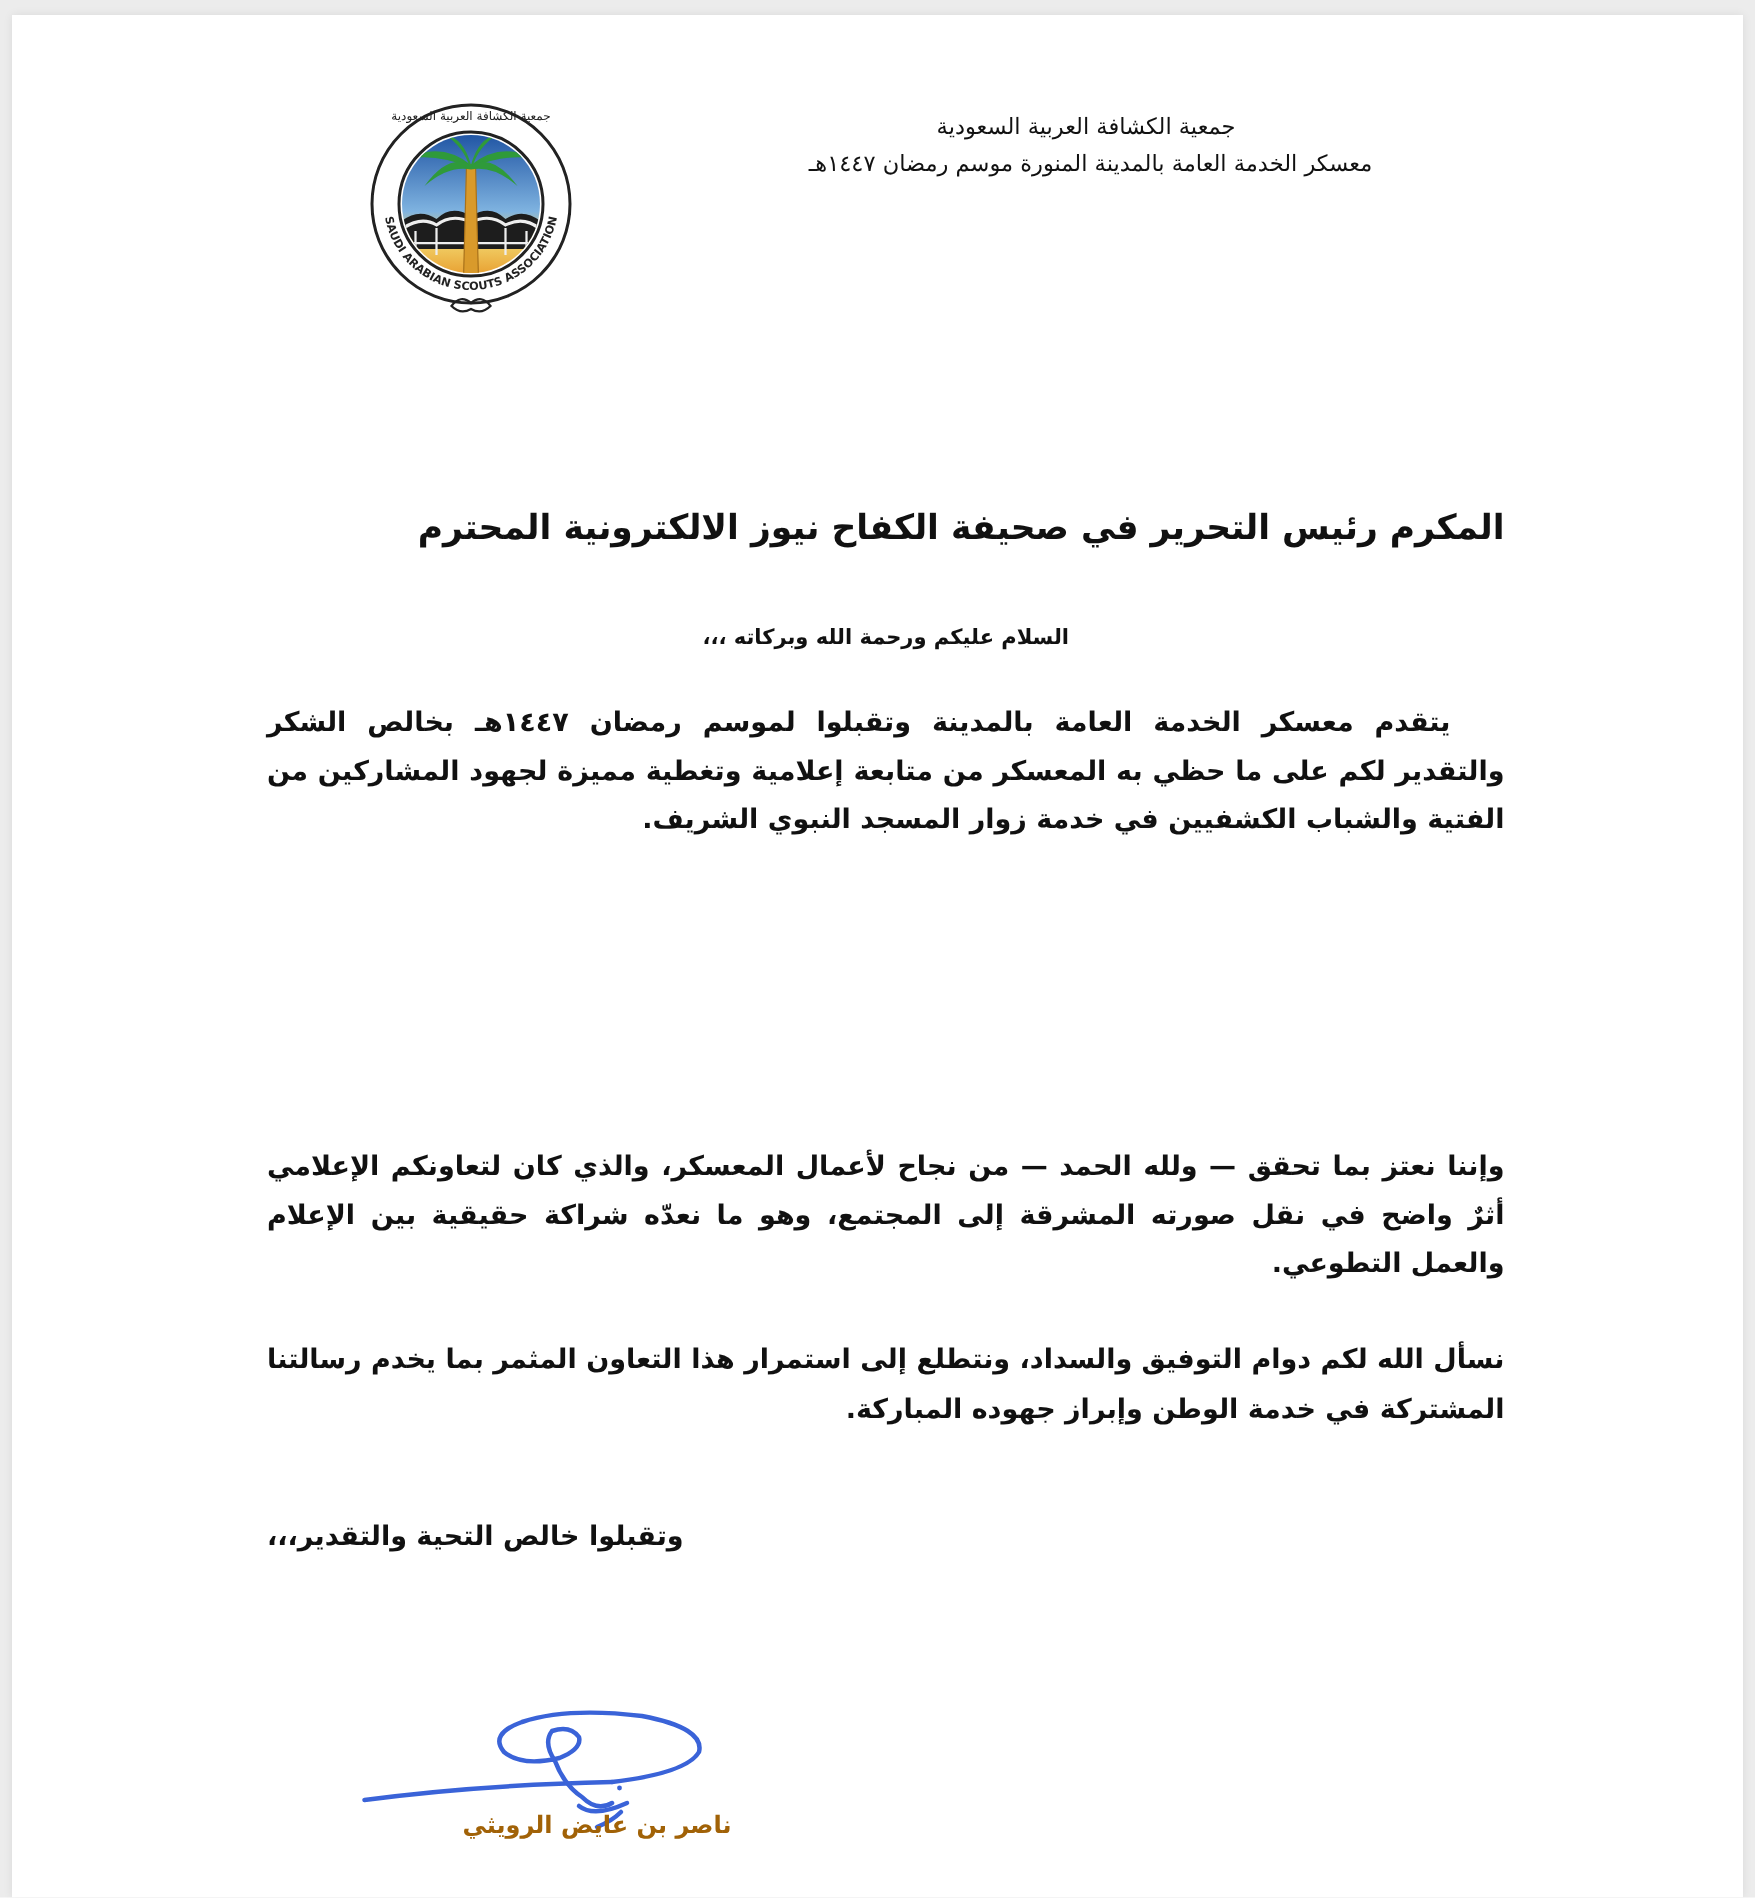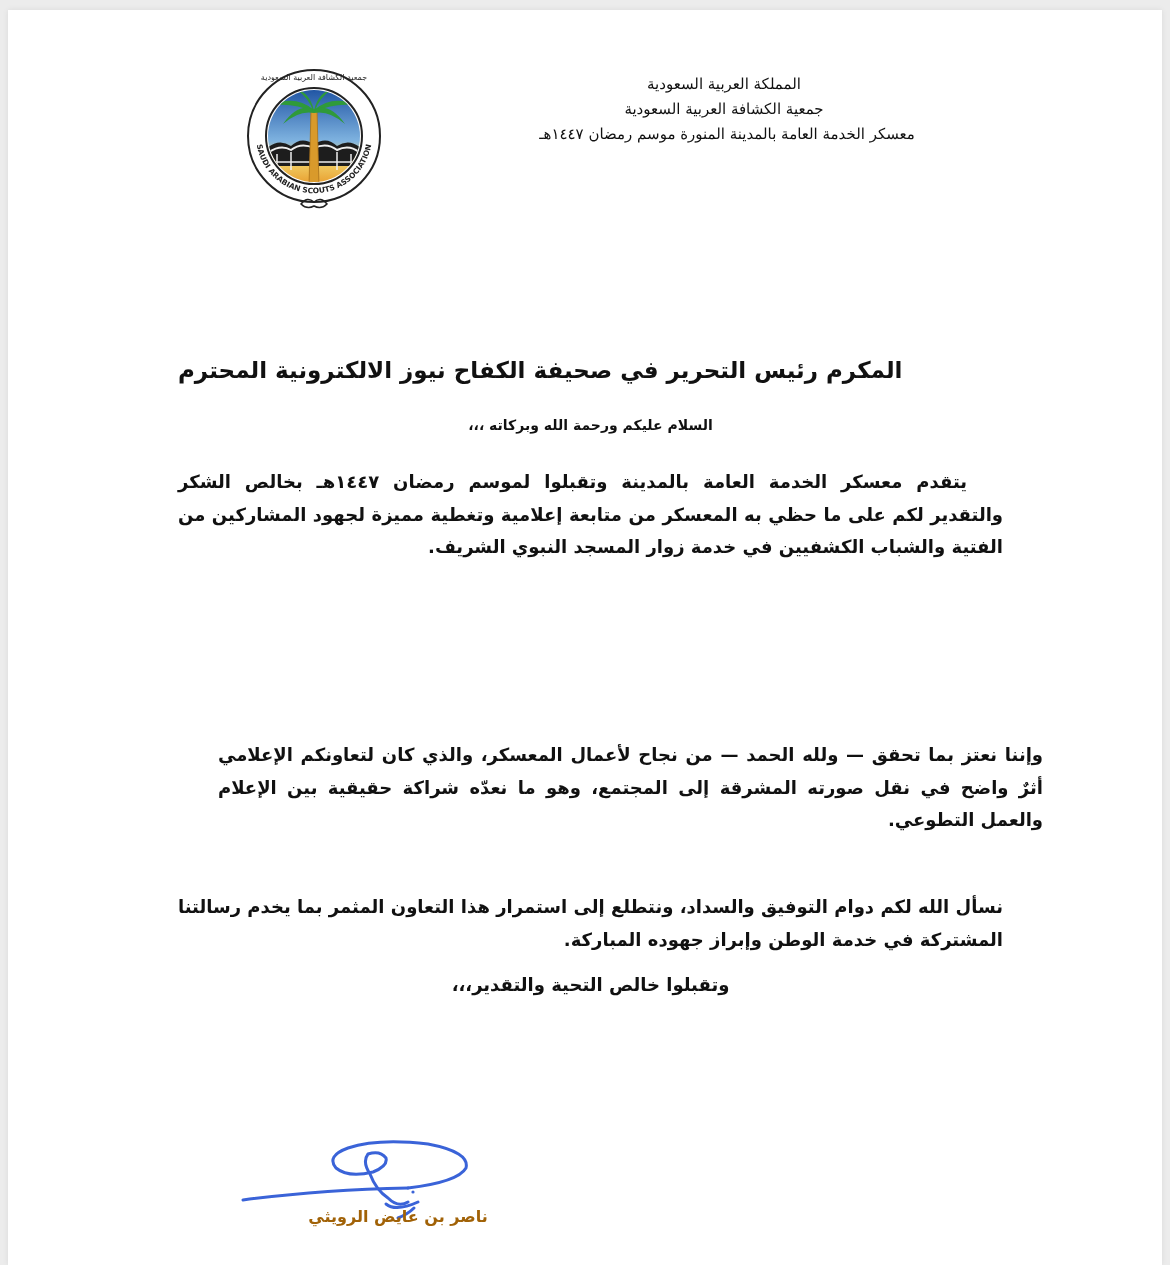--- a/index.html
+++ b/index.html
@@ -52,45 +52,45 @@
     .body-text {
       position: absolute;
       left: 170px;
       width: 825px;
       direction: rtl;
       color: #111;
       font-family: "DejaVu Sans", sans-serif;
       font-weight: bold;
     }
     .salutation {
-      top: 340px;
+      top: 322px;
       font-size: 23px;
-      text-align: left;
+      text-align: right;
       line-height: 40px;
     }
     .greeting {
       top: 398px;
       font-size: 14px;
       text-align: center;
       line-height: 34px;
     }
     .para {
       font-size: 18px;
       line-height: 32.5px;
       text-align: justify;
       text-align-last: right;
     }
     .p1 { top: 456px; text-indent: 36px; }
     .p2 { top: 620px; }
-    .p3 { top: 729px; margin-left: 40px; }
+    .p3 { top: 752px; }
     .p4 { top: 881px; }
     .closing {
-      top: 958px;
+      top: 998px;
       font-size: 18px;
-      text-align: center;
+      text-align: left;
       line-height: 34px;
     }
     .signer-title {
       position: absolute;
       left: 170px;
       top: 1096px;
       width: 410px;
       direction: rtl;
       text-align: right;
       font-family: "DejaVu Sans", sans-serif;
@@ -119,21 +119,20 @@
       width: 250px;
       height: 95px;
     }
   </style>
 </head>
 <body>
 
 <div class="page">
 
   <div class="letterhead">
-    <div>المملكة العربية السعودية</div>
     <div>جمعية الكشافة العربية السعودية</div>
     <div class="l3">معسكر الخدمة العامة بالمدينة المنورة موسم رمضان ١٤٤٧هـ</div>
   </div>
 
   <svg class="logo" viewBox="0 0 150 145">
     <defs>
       <clipPath id="innerClip">
           <circle cx="75" cy="70" r="46"></circle>
         </clipPath>
       <linearGradient id="skyGrad" x1="0" y1="0" x2="0" y2="1">

